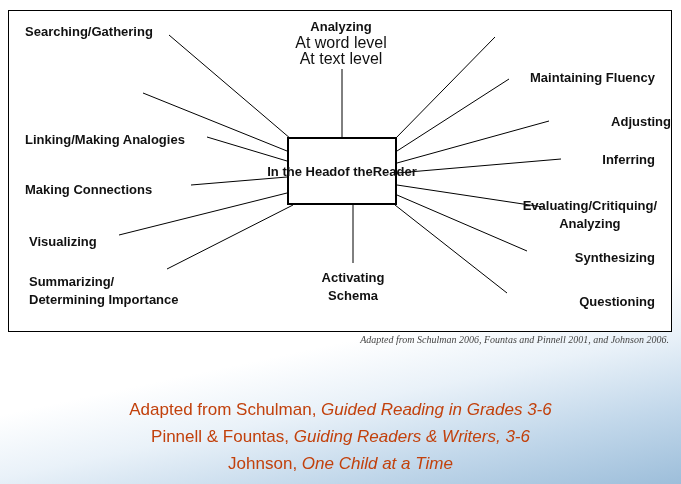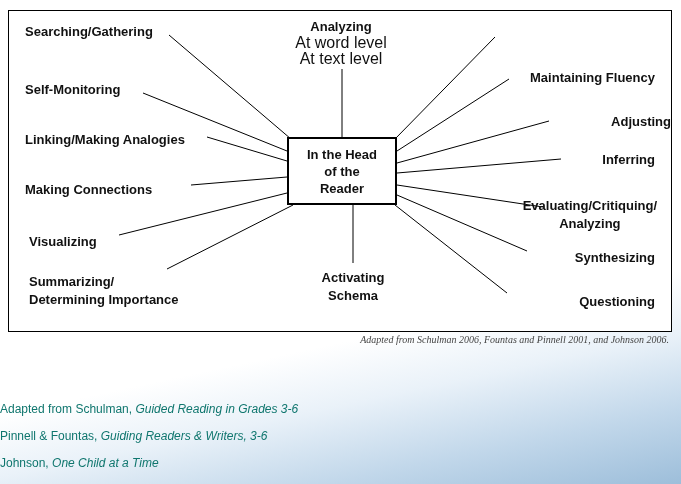--- a/index.html
+++ b/index.html
@@ -37,21 +37,21 @@
     font-size: 13px;
     line-height: 18px;
     white-space: nowrap;
     color: #111;
   }
 
   .center-box {
     left: 278px; top: 126px; width: 110px; height: 68px;
     background: #fff;
     border: 2px solid #000;
-    display: flex; flex-direction: column;
+    display: flex; flex-direction: row;
     align-items: center; justify-content: center;
     text-align: center;
     font-size: 13px; line-height: 17px;
   }
 
   
   .n-searching    { left: 16px; top: 12px; }
   .n-selfmon      { left: 16px; top: 70px; }
   .n-linking      { left: 16px; top: 120px; }
   .n-connections  { left: 16px; top: 170px; }
@@ -76,24 +76,24 @@
     position: absolute; right: 12px; top: 334px;
     font-family: "Liberation Serif", serif;
     font-style: italic;
     font-size: 10px;
     color: #444;
   }
 
   
   .footer {
     position: absolute; left: 0; right: 0; top: 396px;
-    text-align: left;
-    font-size: 12px;
+    text-align: center;
+    font-size: 17px;
     line-height: 27px;
-    color: #0f766e;
+    color: #c2410c;
   }
 </style>
 </head>
 <body>
 
 <div class="diagram">
 
   <svg class="lines" viewBox="0 0 662 320" aria-hidden="true">
     <g stroke="#000" stroke-width="1">
       <line x1="160" y1="24" x2="282" y2="128"></line>
@@ -120,21 +120,20 @@
     <div>Reader</div>
   </div>
 
   <div class="node n-predicting">
     <div>Analyzing</div>
     <div class="sub">At word level</div>
     <div class="sub">At text level</div>
   </div>
 
   <div class="node n-searching">Searching/Gathering</div>
-  <div class="node n-selfmon">Self-Monitoring</div>
   <div class="node n-linking">Linking/Making Analogies</div>
   <div class="node n-connections">Making Connections</div>
   <div class="node n-visualizing">Visualizing</div>
 
   <div class="node n-summarizing">
     <div>Summarizing/</div>
     <div>Determining Importance</div>
   </div>
 
   <div class="node n-fluency">Maintaining Fluency</div>

